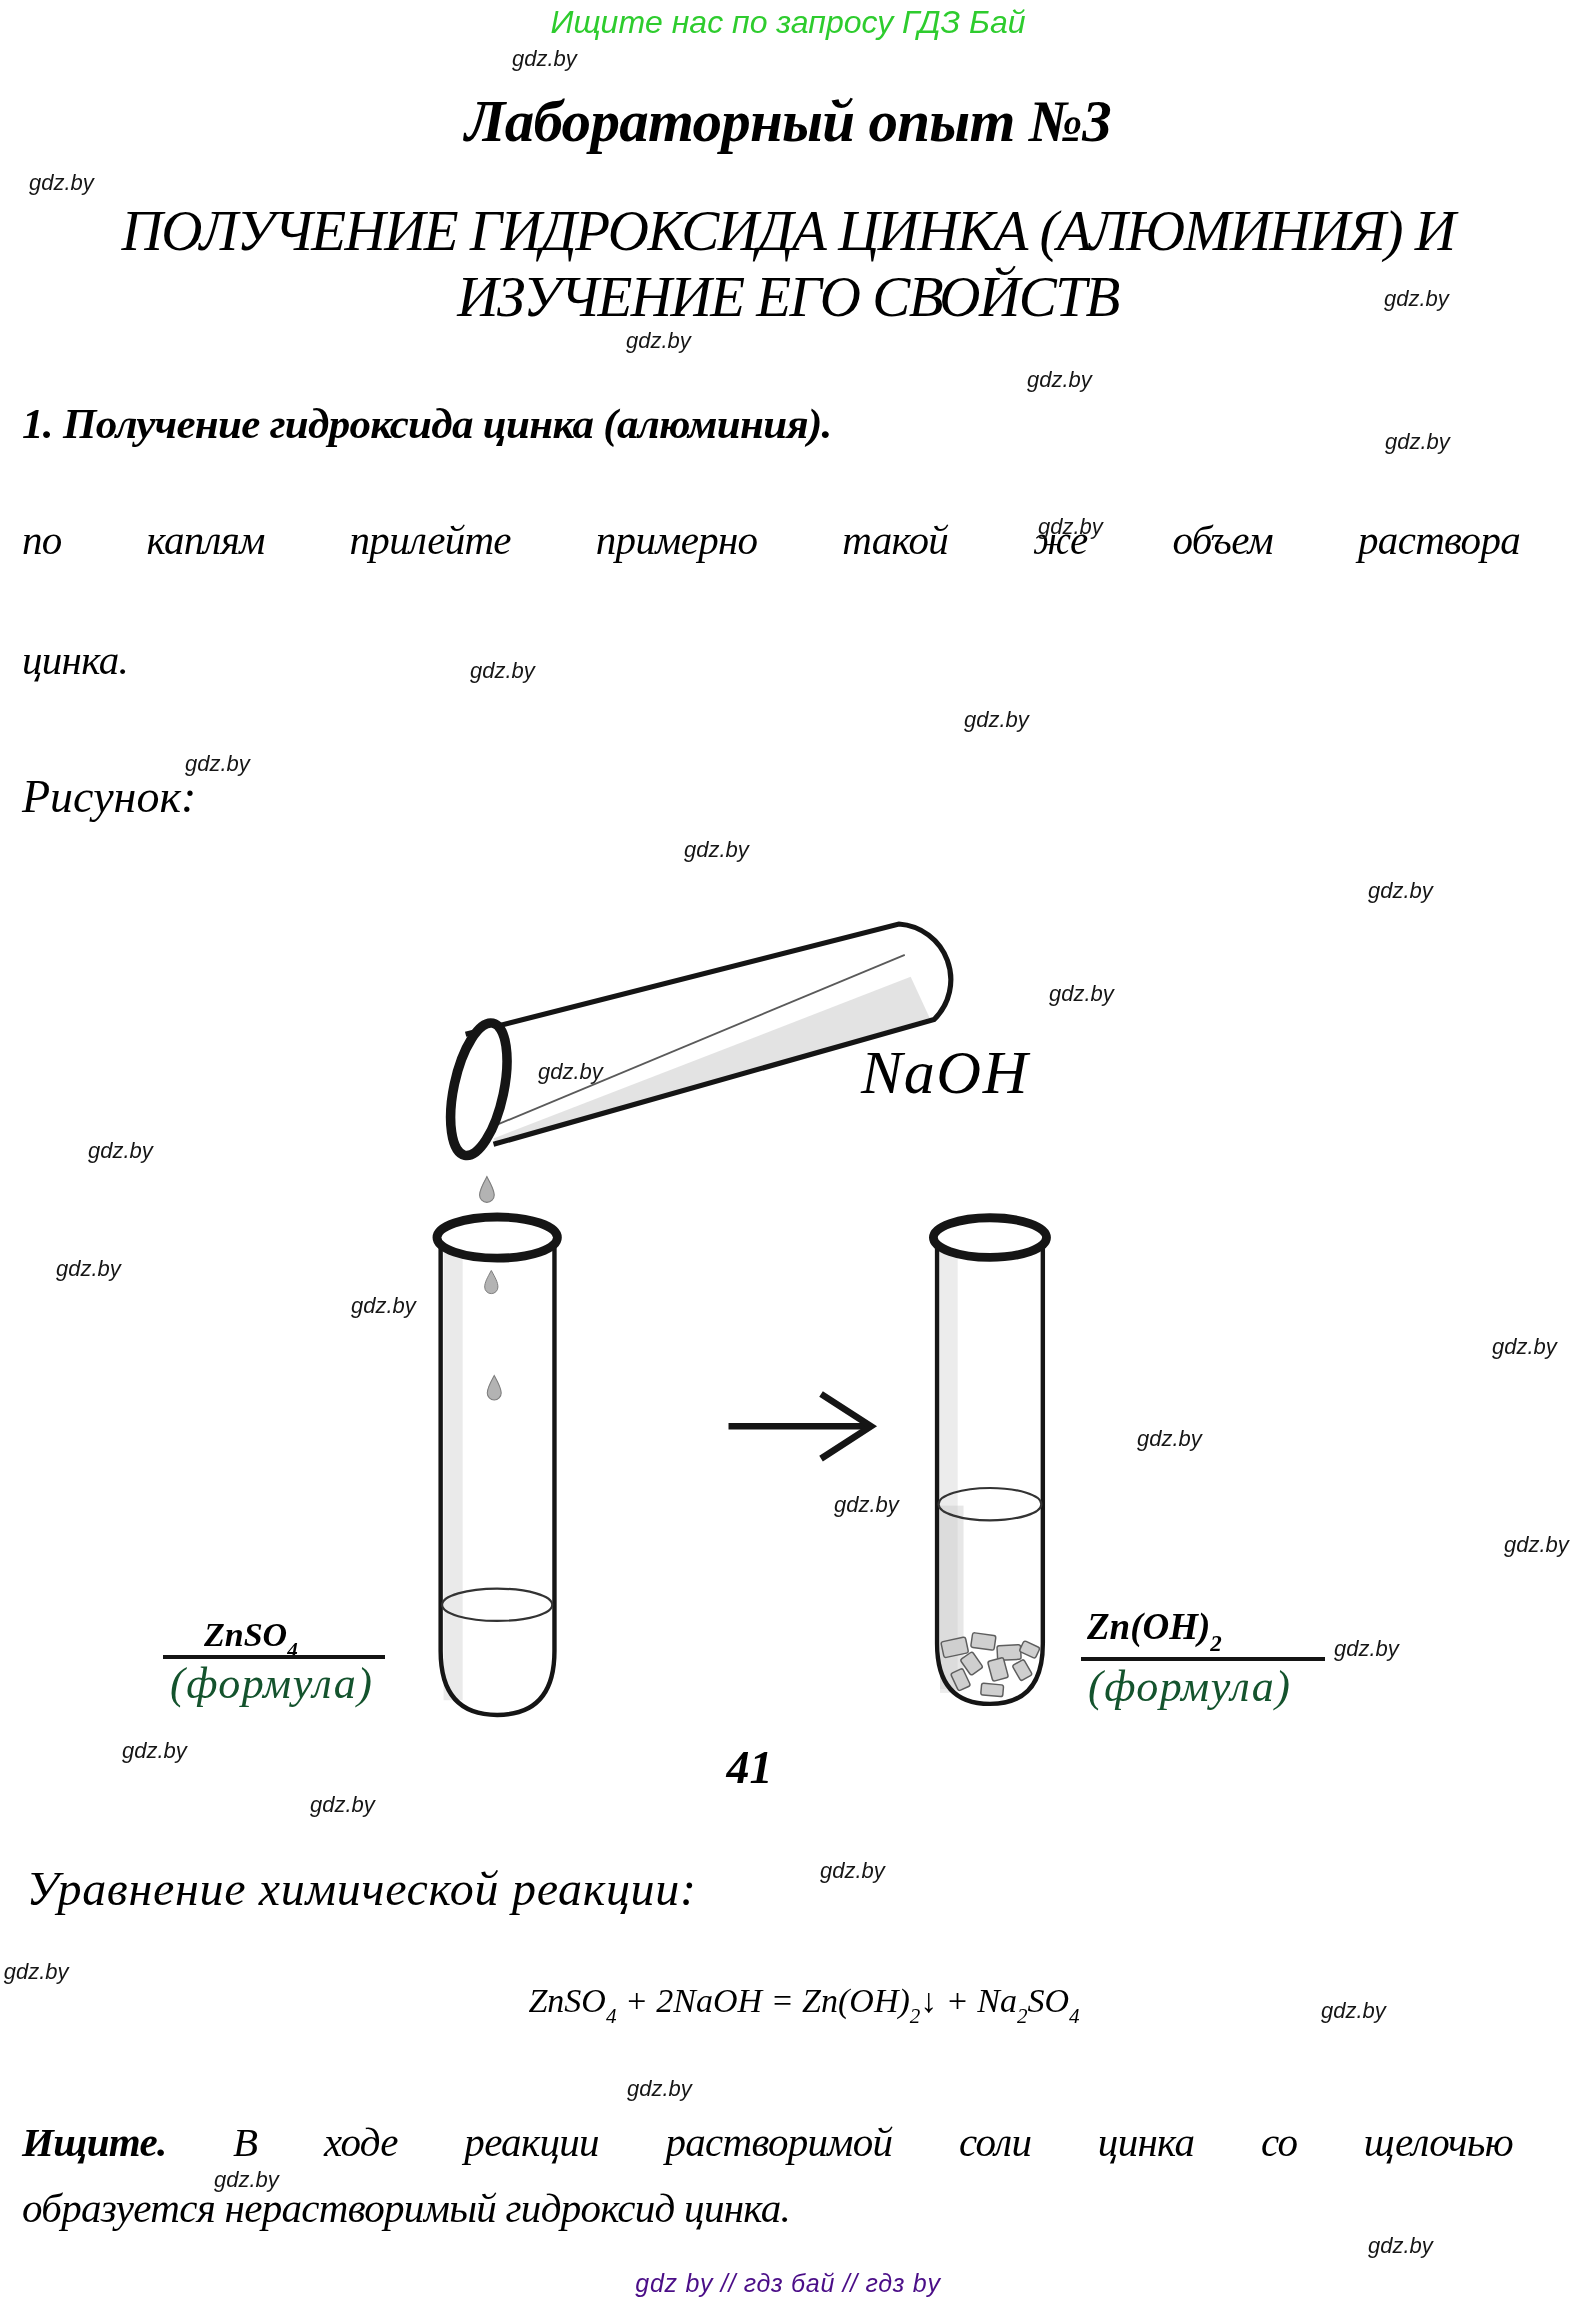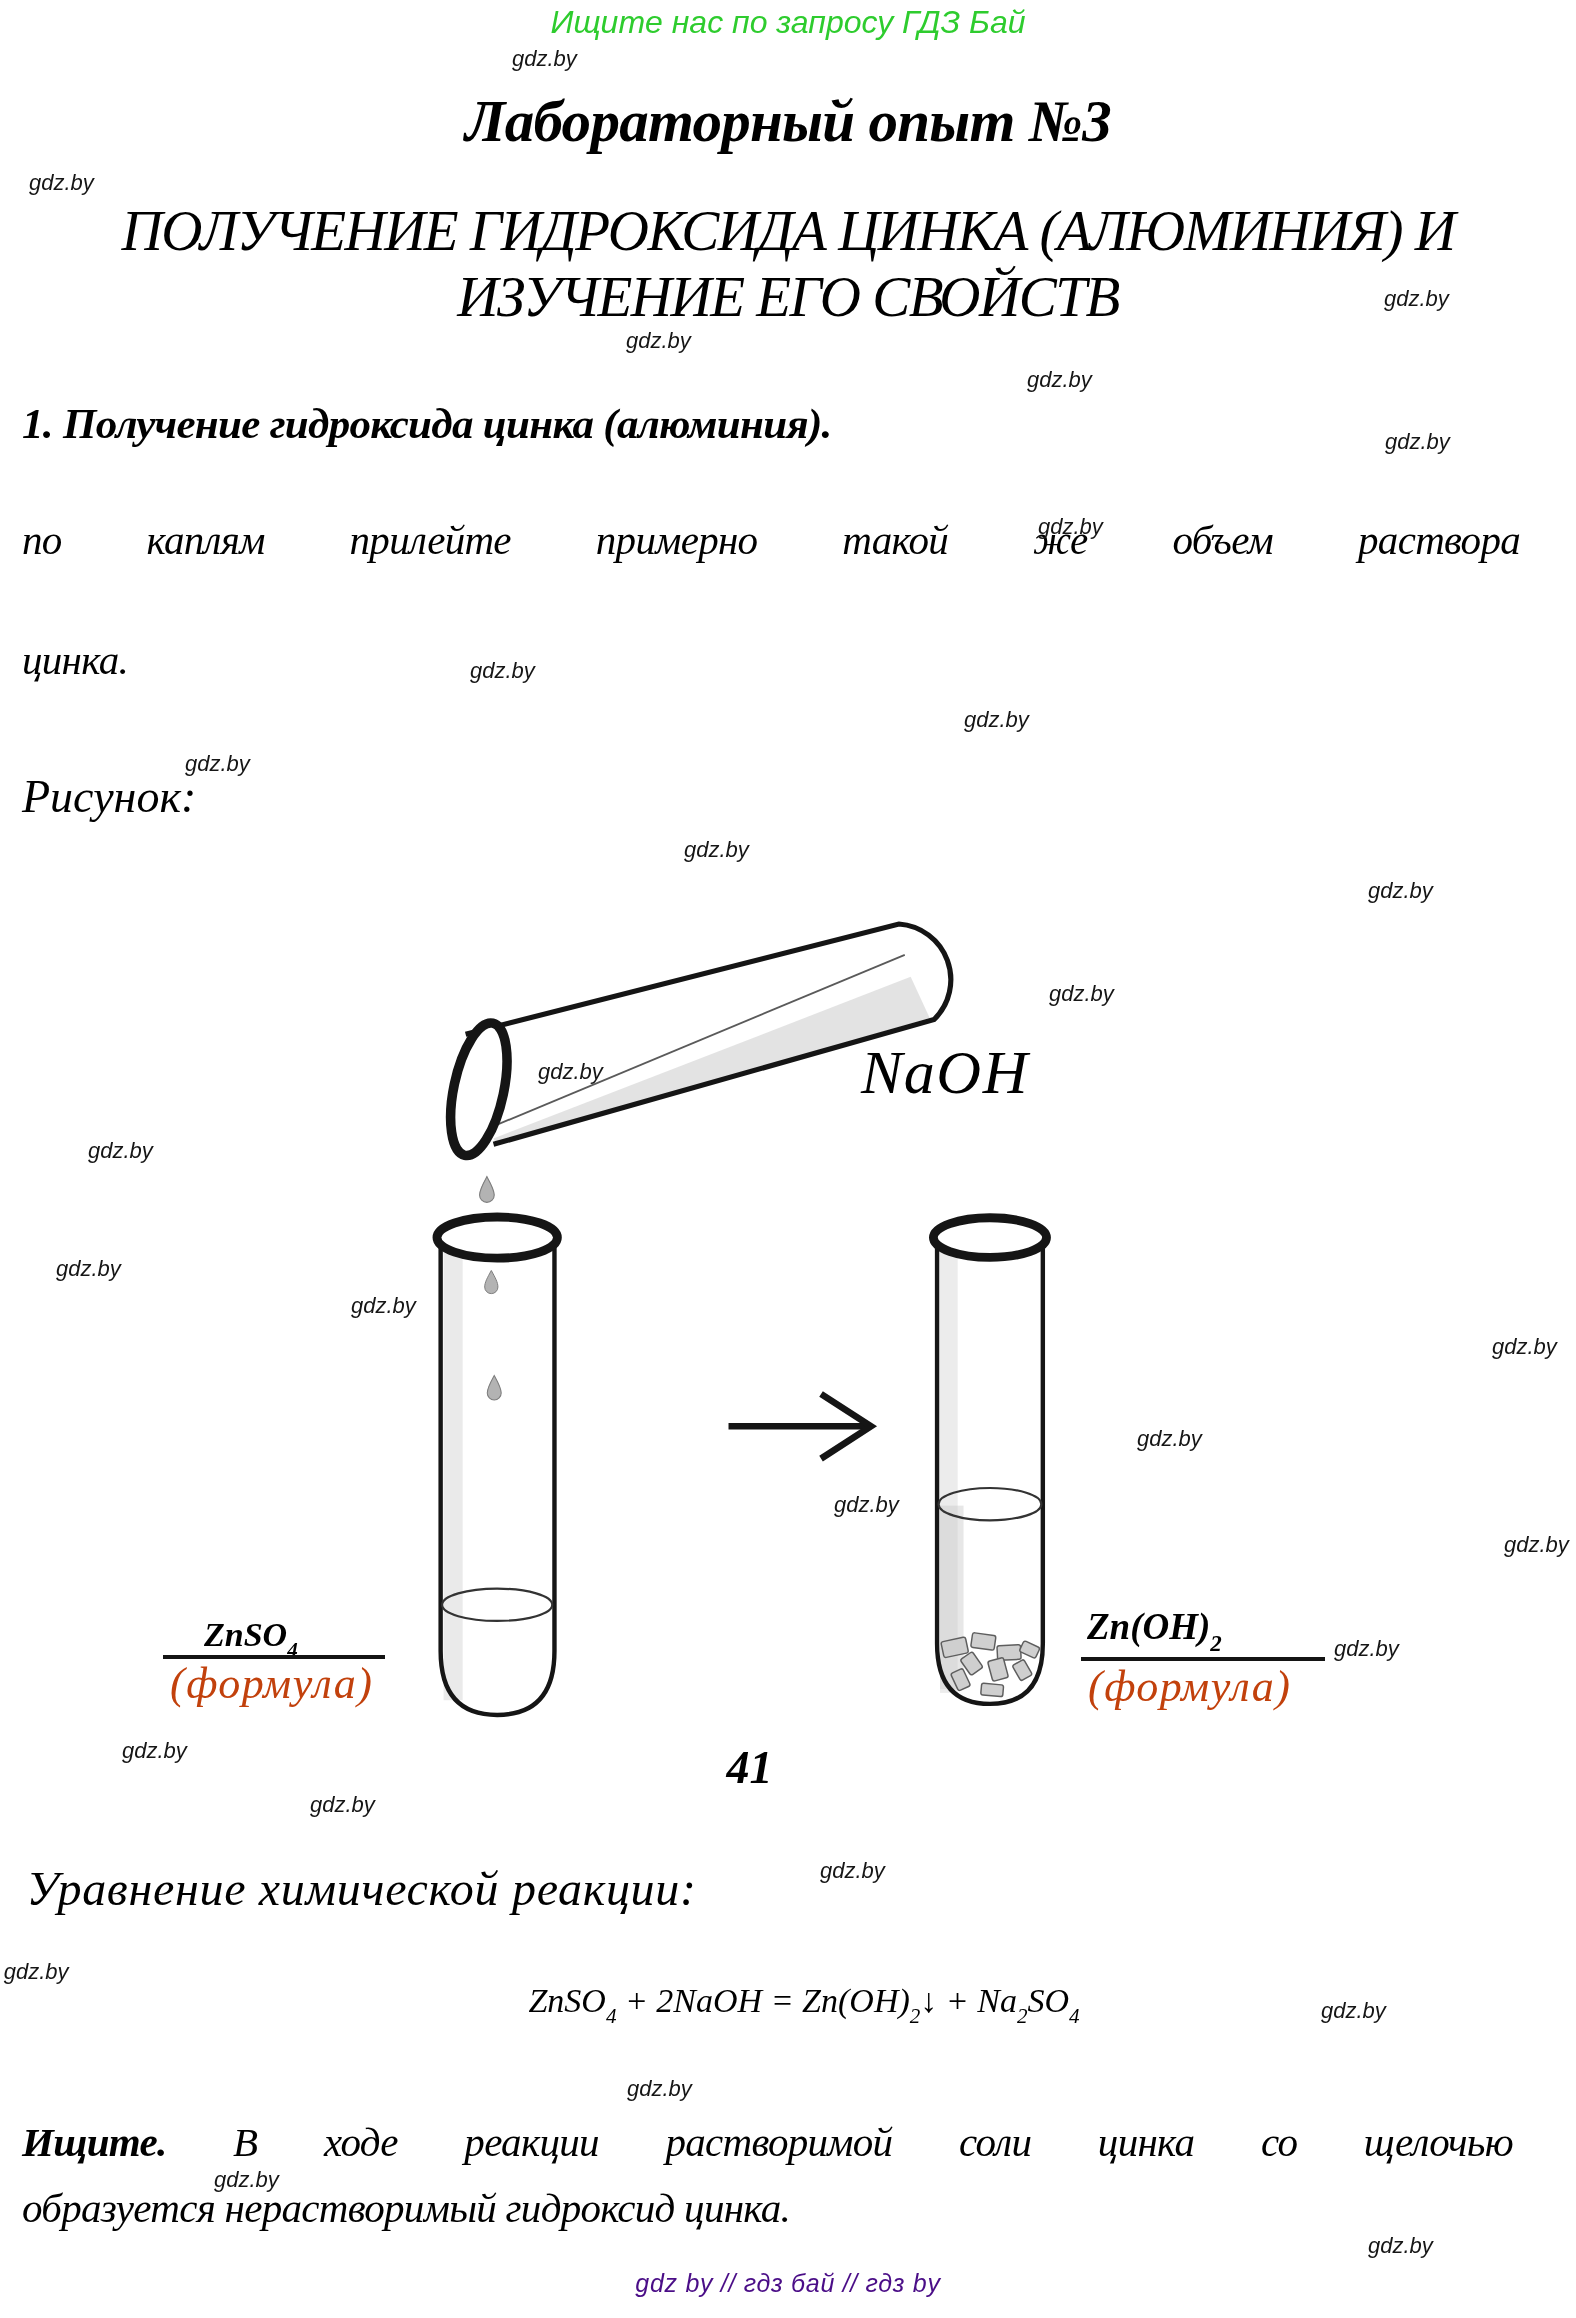--- a/index.html
+++ b/index.html
@@ -32,21 +32,21 @@
   .fig-label{left:22px;top:770px;font-size:46px;}
   .figure-wrap{left:0;top:874px;width:1576px;height:852px;}
   .naoh{left:861px;top:1037px;font-size:62px;letter-spacing:1.5px;}
   .formula{font-weight:bold;white-space:nowrap;}
   .formula sub, .equation sub{font-size:0.62em;line-height:0;position:relative;top:0.15em;}
   .formula-left{left:204px;top:1616px;font-size:34px;}
   .formula-right{left:1087px;top:1605px;font-size:37px;}
   .rule{position:absolute;background:#141414;height:3.7px;}
   .rule-left{left:163px;top:1655px;width:222px;}
   .rule-right{left:1081px;top:1657px;width:244px;height:4.4px;}
-  .caption{font-size:44px;color:#c2410c;letter-spacing:1.5px;white-space:nowrap;}
+  .caption{font-size:44px;color:#14532d;letter-spacing:1.5px;white-space:nowrap;}
   .caption-left{left:170px;top:1658px;}
   .caption-right{left:1088px;top:1661px;}
   .page-number{left:698px;top:1741px;width:103px;text-align:center;font-size:46px;font-weight:bold;}
   .eq-heading{left:26.4px;top:1861px;font-size:48px;letter-spacing:0.7px;white-space:nowrap;}
   .equation{top:1982px;font-size:34px;letter-spacing:0px;margin-left:16px;}
   .concl{left:22px;width:1491px;font-size:41px;letter-spacing:-0.7px;}
   .cl1{top:2118px;}
   .cl2{top:2184px;}
   .footer{
     top:2269px;font-family:"Liberation Sans",sans-serif;font-size:25px;

